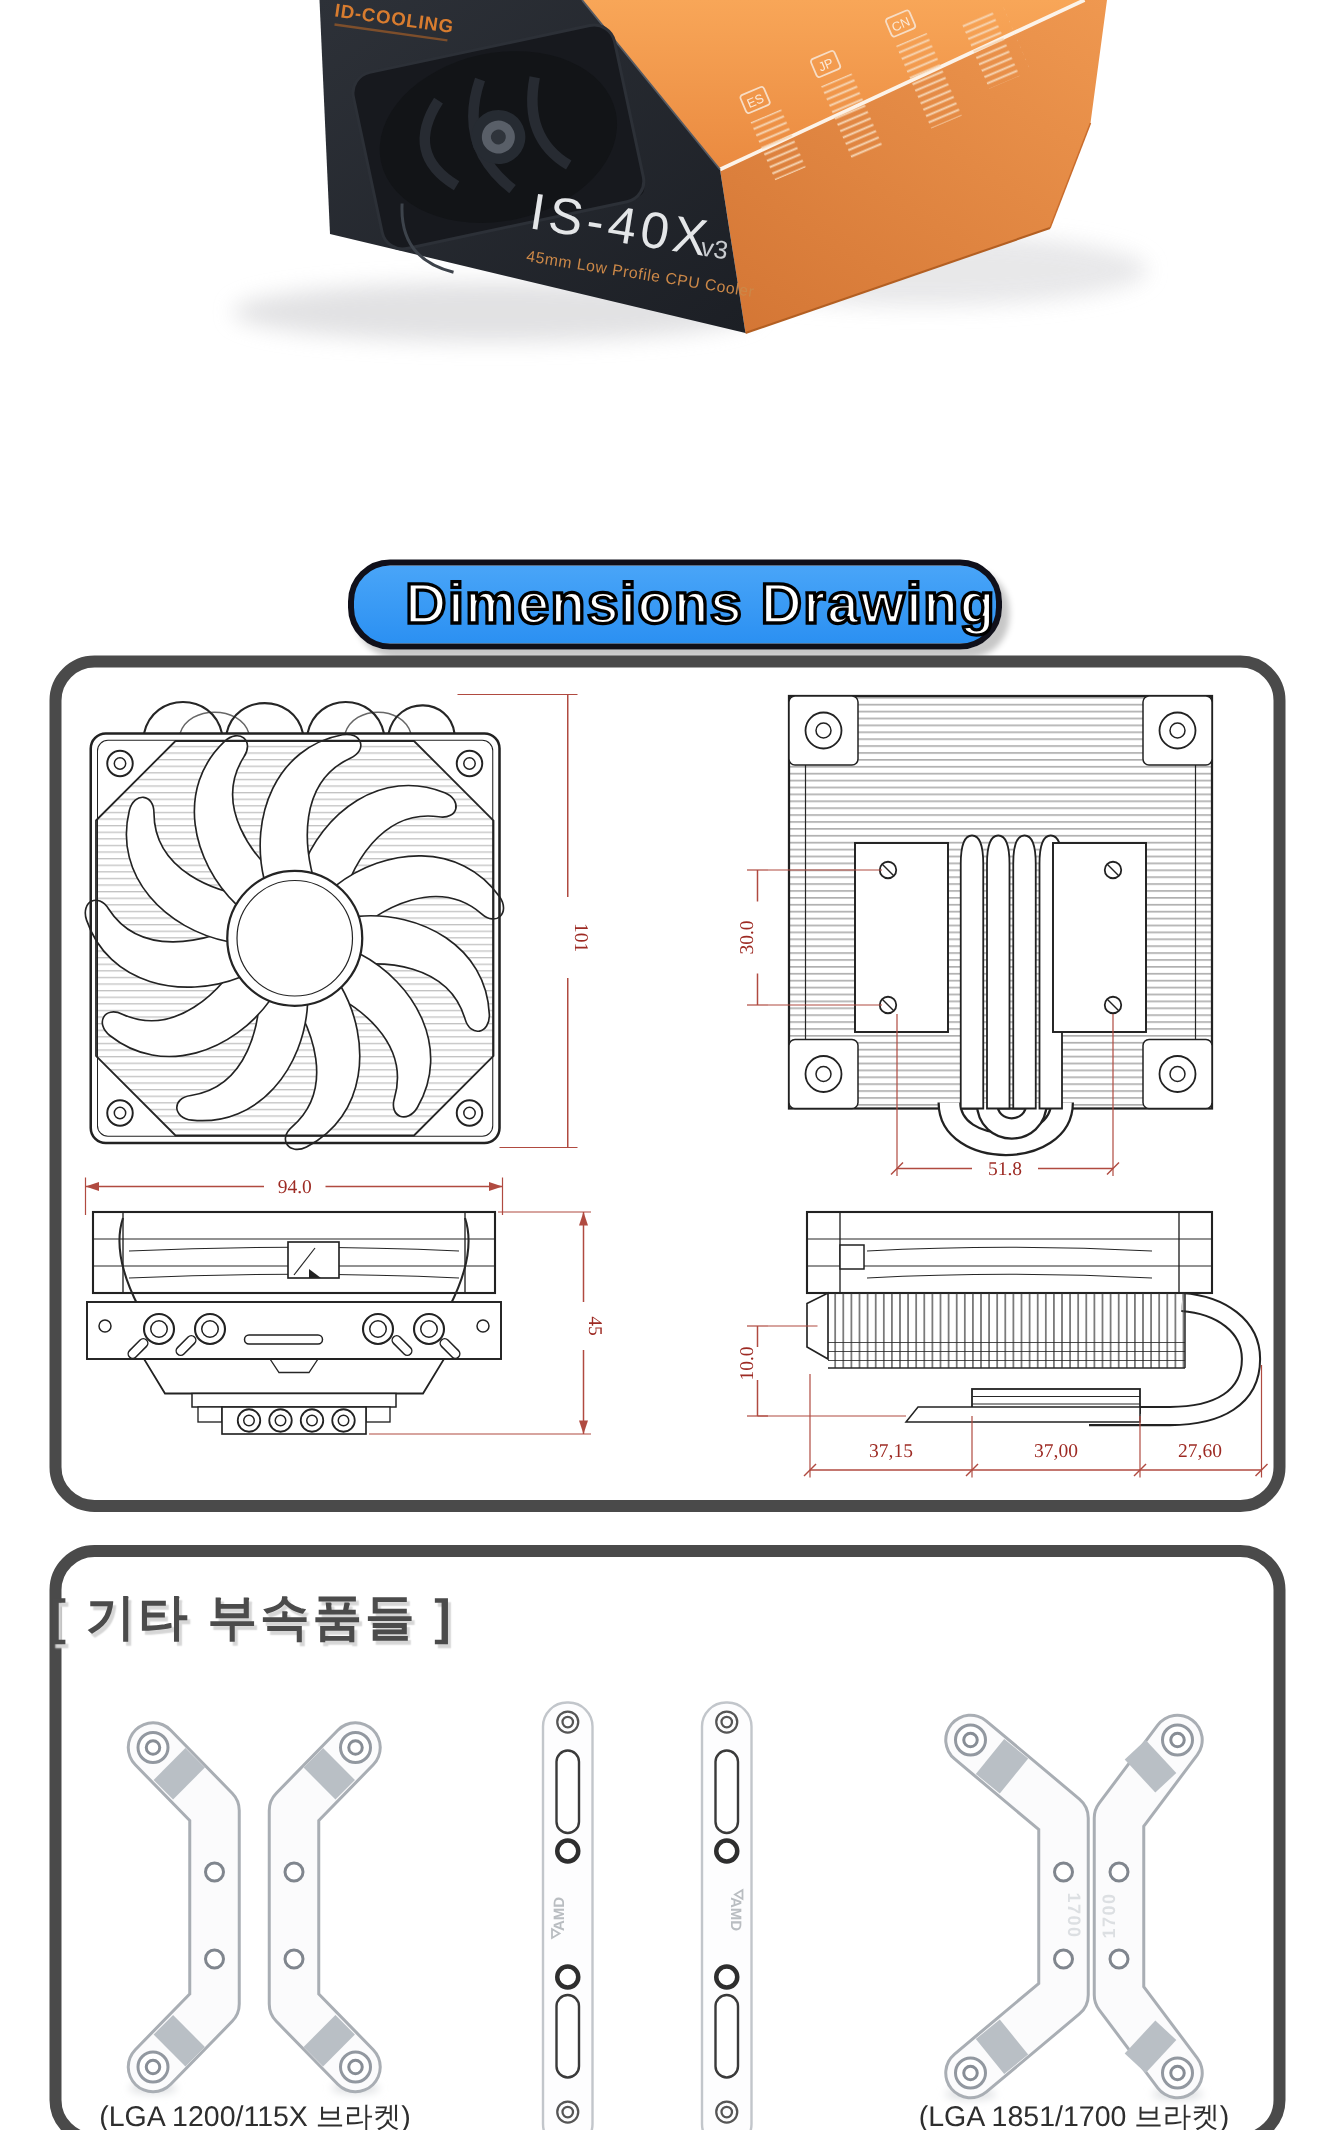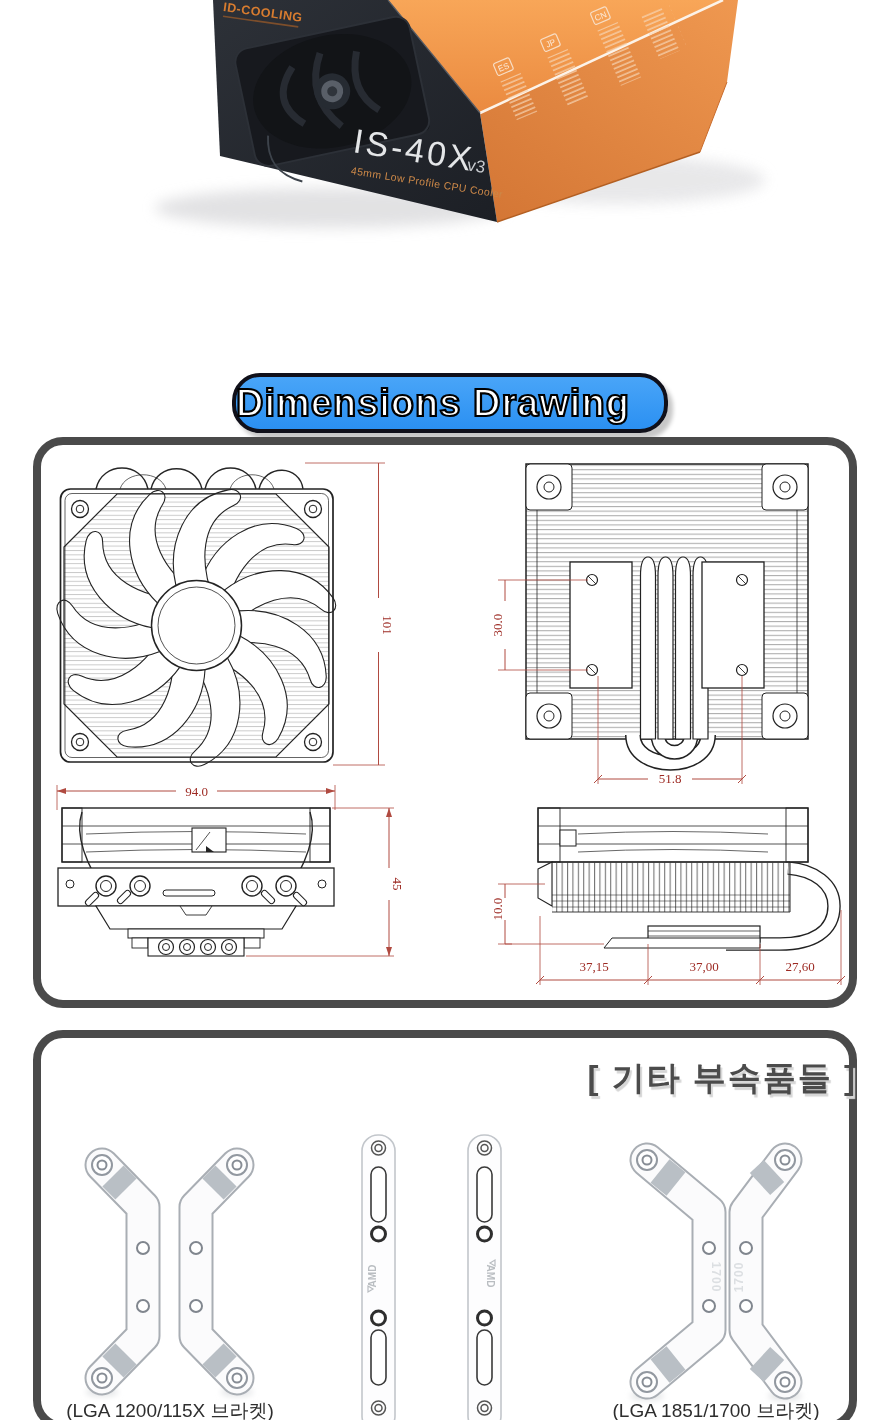--- a/index.html
+++ b/index.html
@@ -2,29 +2,29 @@
 <html><head>
 <meta charset="utf-8">
 <style>
   html,body{margin:0;padding:0;}
   body{width:890px;height:1420px;position:relative;overflow:hidden;background:#ffffff;
        font-family:"Liberation Sans",sans-serif;}
   .abs{position:absolute;}
   
   .title-pill{left:232px;top:373px;width:436px;height:60px;border-radius:28px;
     background:linear-gradient(#49a5f8,#2b90f2);border:4px solid #10101a;
-    box-shadow:5px 6px 4px #c7c7c7;display:flex;align-items:center;justify-content:flex-start;
+    box-shadow:5px 6px 4px #c7c7c7;display:flex;align-items:center;justify-content:flex-end;
     box-sizing:border-box;}
   .title-pill span{font-size:38px;font-weight:bold;color:#ffffff;letter-spacing:1px;
     -webkit-text-stroke:2.2px #000;text-shadow:0 0 1px #000;}
   
   .panel{border:8px solid #4a4a4a;border-radius:30px;background:#ffffff;box-sizing:border-box;}
   #panel-dims{left:33px;top:437px;width:824px;height:571px;}
   #panel-acc{left:33px;top:1030px;width:824px;height:400px;}
-  .acc-title{left:33px;top:1056px;width:824px;text-align:right;font-size:33px;font-weight:bold;
+  .acc-title{left:33px;top:1056px;width:824px;text-align:left;font-size:33px;font-weight:bold;
     color:#4b4b4b;text-shadow:2px 3px 1px #d6d6d6;letter-spacing:2px;}
   .caption{top:1398px;width:240px;text-align:center;font-size:19px;color:#2e2e2e;}
   #cap-left{left:50px;}
   #cap-right{left:596px;}
   svg{position:absolute;}
   text{font-family:"Liberation Sans",sans-serif;}
   .dimtxt{font-family:"Liberation Serif",serif;fill:#9d2a23;font-size:13px;}
   .dln{stroke:#b04a40;stroke-width:1;fill:none;}
   .dlt{stroke:#b04a40;stroke-width:.8;fill:none;}
   .ln{stroke:#262626;fill:none;}

